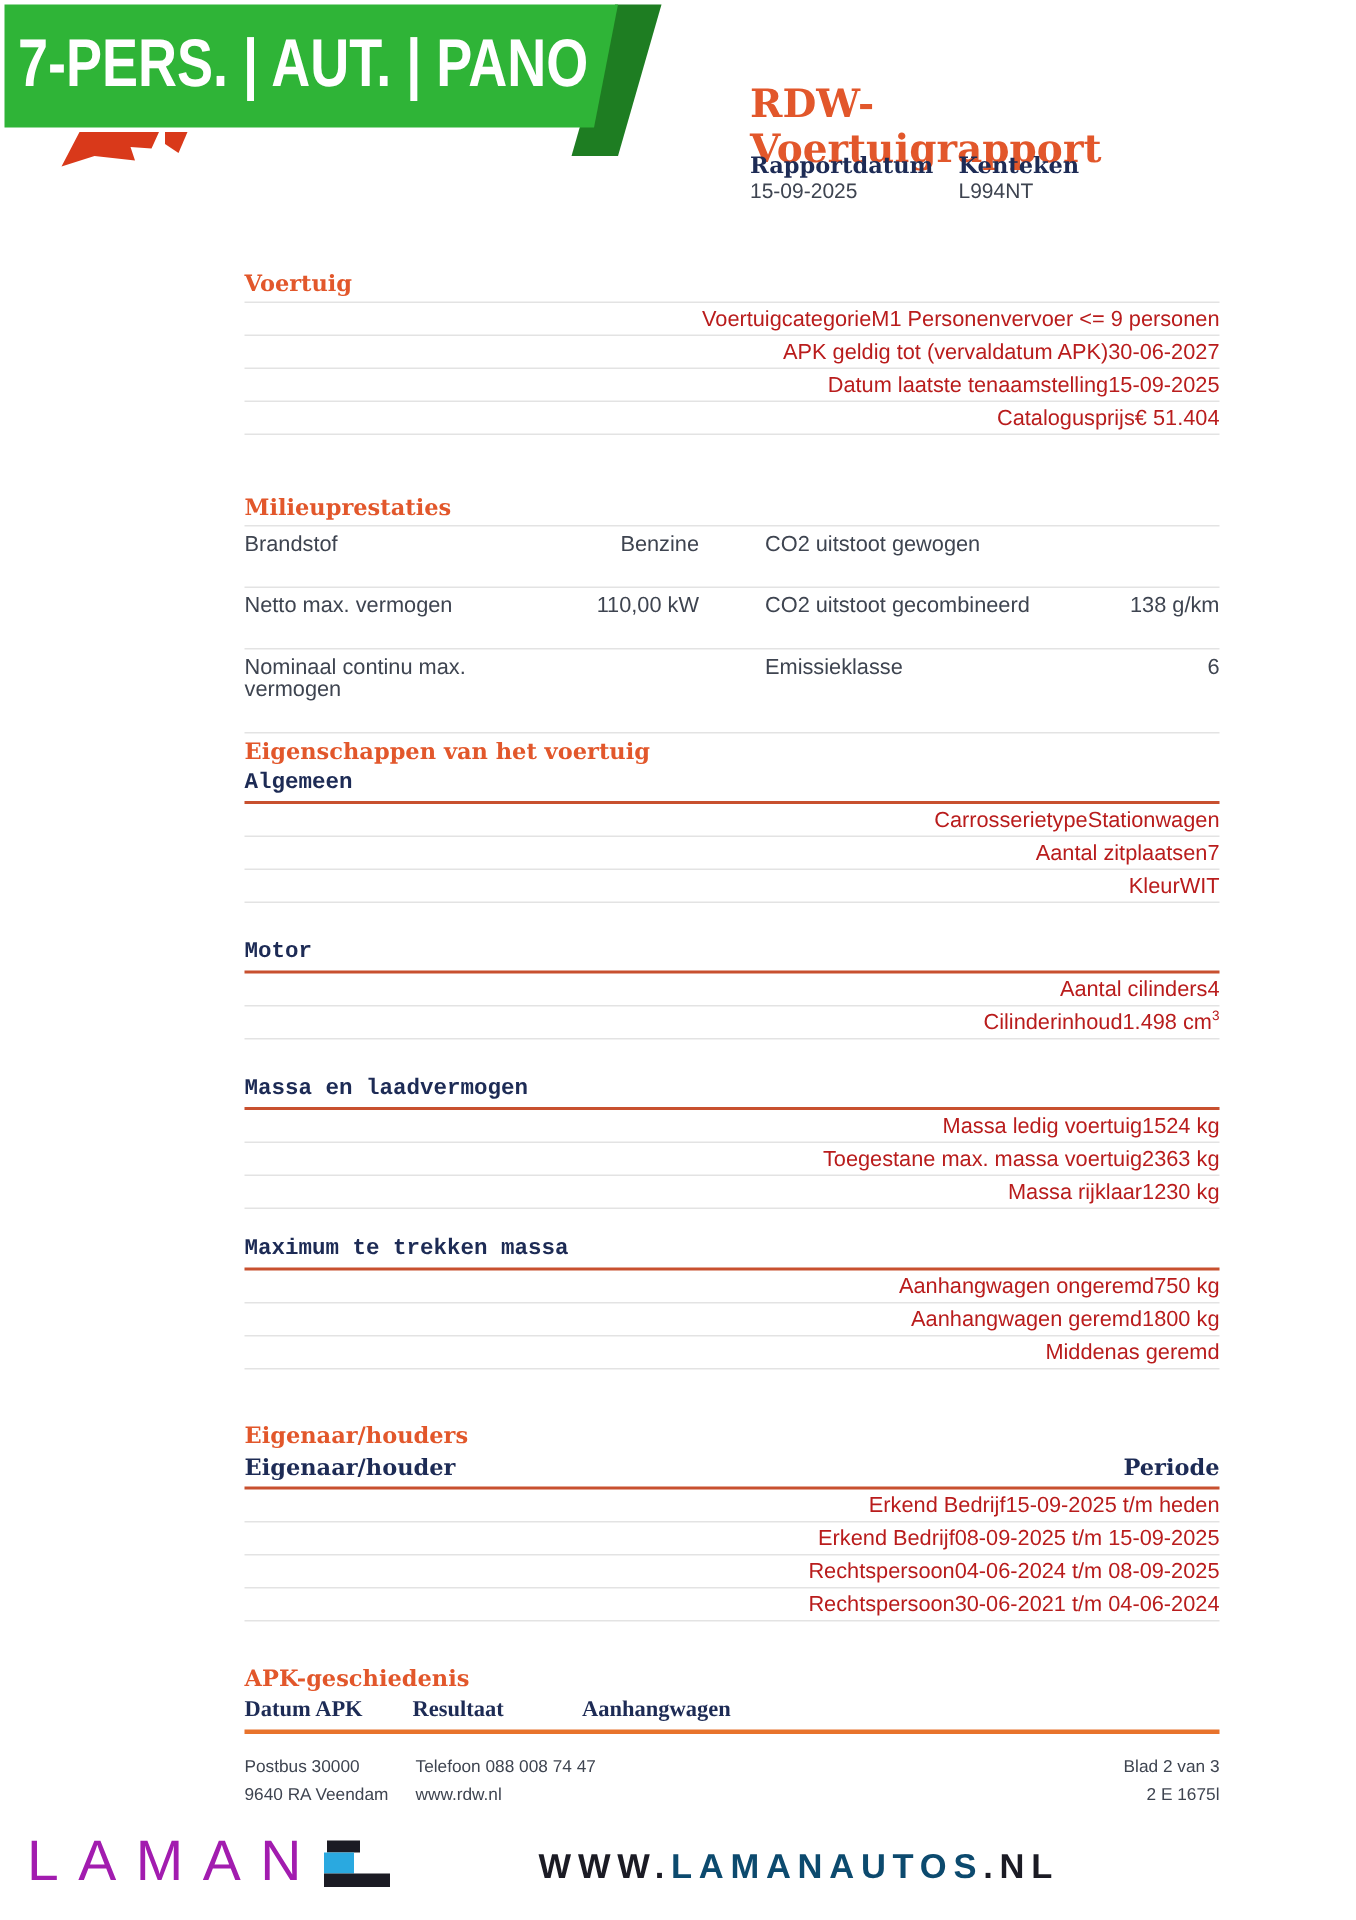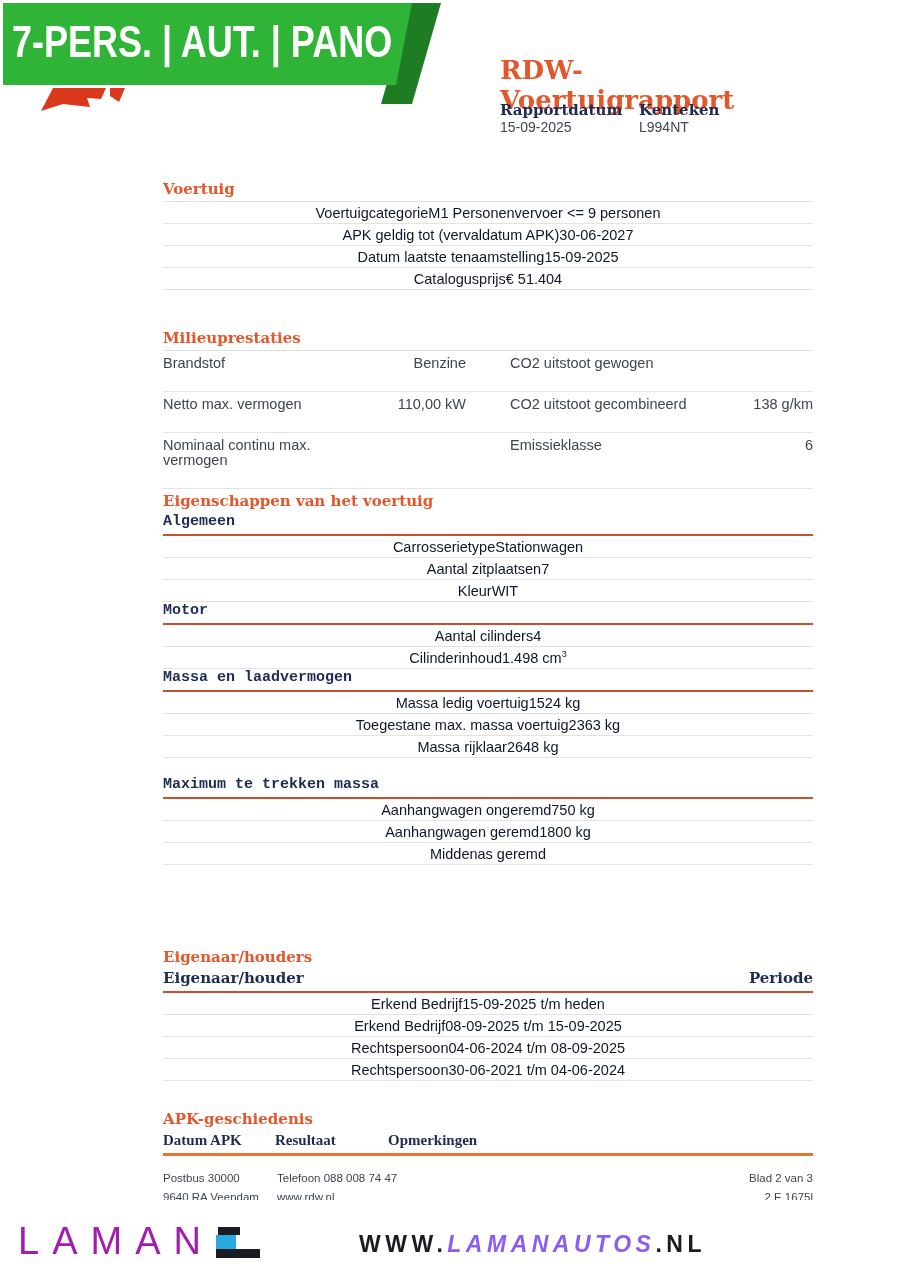--- a/index.html
+++ b/index.html
@@ -24,28 +24,28 @@
   }
   .hdr-label { position:absolute; top:101px; font-family:"DejaVu Serif", serif; font-weight:bold; font-size:15px; color:#1D2B55; }
   .hdr-value { position:absolute; top:119px; font-size:14px; color:#3E4450; }
   .hx1 { left:500px; } .hx2 { left:639px; }
 
   
   .sec { position:absolute; left:163px; width:650px; }
   h2.sec-title { font-family:"DejaVu Serif", serif; font-weight:bold; font-size:15px; line-height:18px; color:#E2572B; margin-bottom:3px; }
   h3.sub-title { font-family:Liberation Mono, monospace; font-weight:bold; font-size:15px; line-height:18px; color:#1D2B55; padding-bottom:3px; border-bottom:2px solid #C8502F; }
   .topline { border-top:1px solid #E3E3E3; }
-  .row { display:flex; justify-content:center; padding:4px 0 3px 0; border-bottom:1px solid #E3E3E3; font-size:14.5px; line-height:14px; color:#0f172a; }
+  .row { display:flex; justify-content:flex-end; padding:4px 0 3px 0; border-bottom:1px solid #E3E3E3; font-size:14.5px; line-height:14px; color:#b91c1c; }
   .row .cv { text-align:right; white-space:nowrap; }
   sup { font-size:9px; line-height:0; }
 
   .mrow { display:grid; grid-template-columns:190px 113px 44px 203px 100px; padding:5px 0 20px 0; border-bottom:1px solid #E3E3E3; font-size:14.5px; line-height:15px; color:#3E4450; }
   .mrow .mv { text-align:right; white-space:nowrap; }
 
-  .sub { }
+  .sub { margin-top:24px; }
   .sub.first { margin-top:2px; }
   .sub.tight { margin-top:18px; }
 
   
   .own-head { display:flex; justify-content:space-between; font-family:"DejaVu Serif", serif; font-weight:bold; font-size:15px; line-height:18px; color:#1D2B55; padding-bottom:4px; border-bottom:2px solid #C8502F; }
 
   
   .apk-head { display:grid; grid-template-columns:112px 113px 1fr; font-family:Liberation Serif, serif; font-weight:bold; font-size:15px; line-height:18px; color:#1D2B55; padding-bottom:4px; border-bottom:3px solid #E8732C; margin-top:2px; }
 
   
@@ -54,21 +54,21 @@
   .cutwrap { position:absolute; left:163px; top:1191px; width:650px; height:9px; overflow:hidden; }
   .cutwrap .foot-inner { display:grid; grid-template-columns:114px 1fr auto; font-size:11.5px; color:#3E4450; }
 
   
   .dealer-left { position:absolute; left:18px; top:1220px; display:flex; align-items:center; color:#a21caf; font-size:38px; letter-spacing:13px; white-space:nowrap; }
   .dealer-icon { position:relative; width:46px; height:31px; margin:2px 10px 0 2px; flex:0 0 auto; }
   .dealer-icon .it { position:absolute; left:2px; top:0; width:22px; height:8px; background:#1B1B24; }
   .dealer-icon .ib { position:absolute; left:0; top:8px; width:20px; height:14px; background:#2AA9E0; }
   .dealer-icon .il { position:absolute; left:0; top:22px; width:44px; height:9px; background:#1B1B24; }
   .dealer-right { position:absolute; right:22px; top:1231px; font-weight:bold; font-size:23px; letter-spacing:4.5px; color:#1B1B24; white-space:nowrap; }
-  .dealer-right .mid { color:#8b5cf6;font-style:italic; }
+  .dealer-right .mid { color:#0c4a6e; }
 </style>
 </head>
 <body>
 
 <div class="page">
 
   <svg class="banner-svg" width="460" height="118" viewBox="0 0 460 118">
     <polygon points="410,3 441,3 412,104 381,104" fill="#1E7D22"></polygon>
     <polygon points="3,3 412,3 396,85 3,85" fill="#2FB437"></polygon>
     <polygon points="41,111 53,88 106,88 101,99 87,98 90,107 63,104" fill="#D9391A"></polygon>
@@ -167,21 +167,21 @@
       <div class="row">
         <span class="cl">Massa ledig voertuig</span>
         <span class="cv">1524 kg</span>
       </div>
       <div class="row">
         <span class="cl">Toegestane max. massa voertuig</span>
         <span class="cv">2363 kg</span>
       </div>
       <div class="row">
         <span class="cl">Massa rijklaar</span>
-        <span class="cv">2648 kg</span>
+        <span class="cv">1230 kg</span>
       </div>
     </div>
 
     <div class="sub tight">
       <h3 class="sub-title">Maximum te trekken massa</h3>
       <div class="row">
         <span class="cl">Aanhangwagen ongeremd</span>
         <span class="cv">750 kg</span>
       </div>
       <div class="row">
@@ -217,21 +217,21 @@
       <span class="cl">Rechtspersoon</span>
       <span class="cv">30-06-2021 t/m 04-06-2024</span>
     </div>
   </div>
 
   <div class="sec" style="top:1110px">
     <h2 class="sec-title">APK-geschiedenis</h2>
     <div class="apk-head">
       <span>Datum APK</span>
       <span>Resultaat</span>
-      <span>Opmerkingen</span>
+      <span>Aanhangwagen</span>
     </div>
   </div>
 
   <div class="foot-line" style="top:1172px">
     <span>Postbus 30000</span>
     <span>Telefoon 088 008 74 47</span>
     <span class="fr">Blad 2 van 3</span>
   </div>
   <div class="cutwrap">
     <div class="foot-inner">

